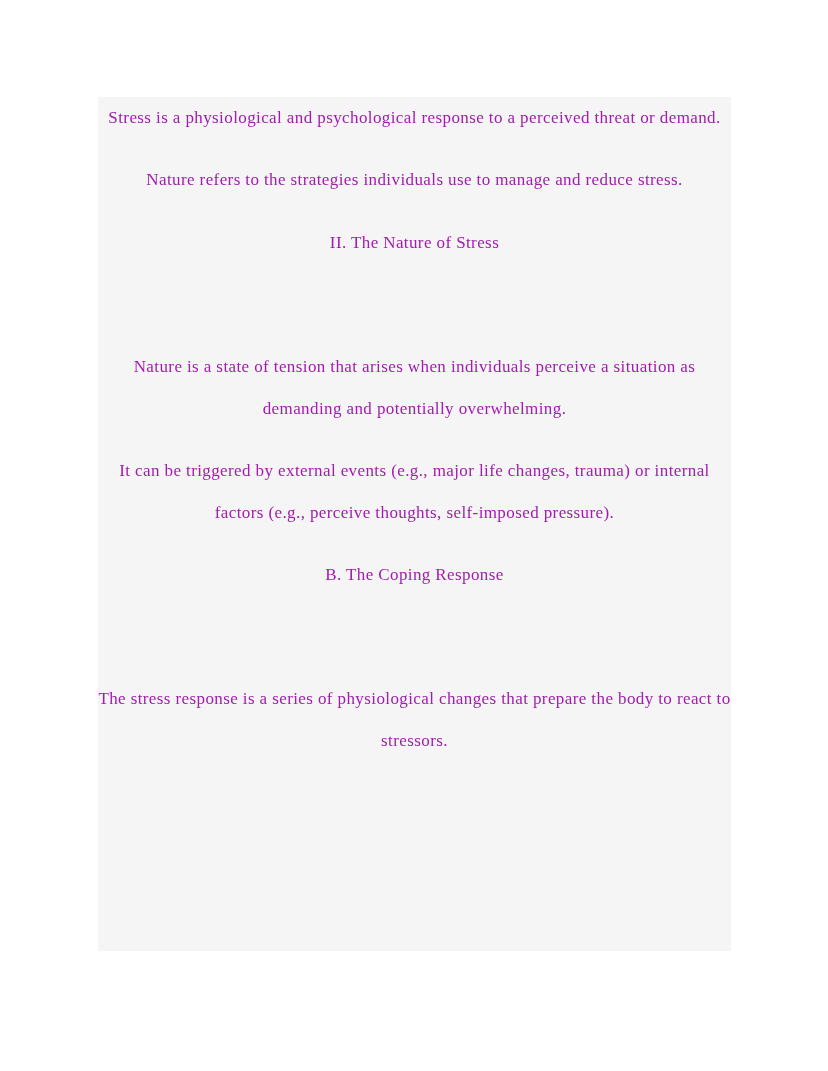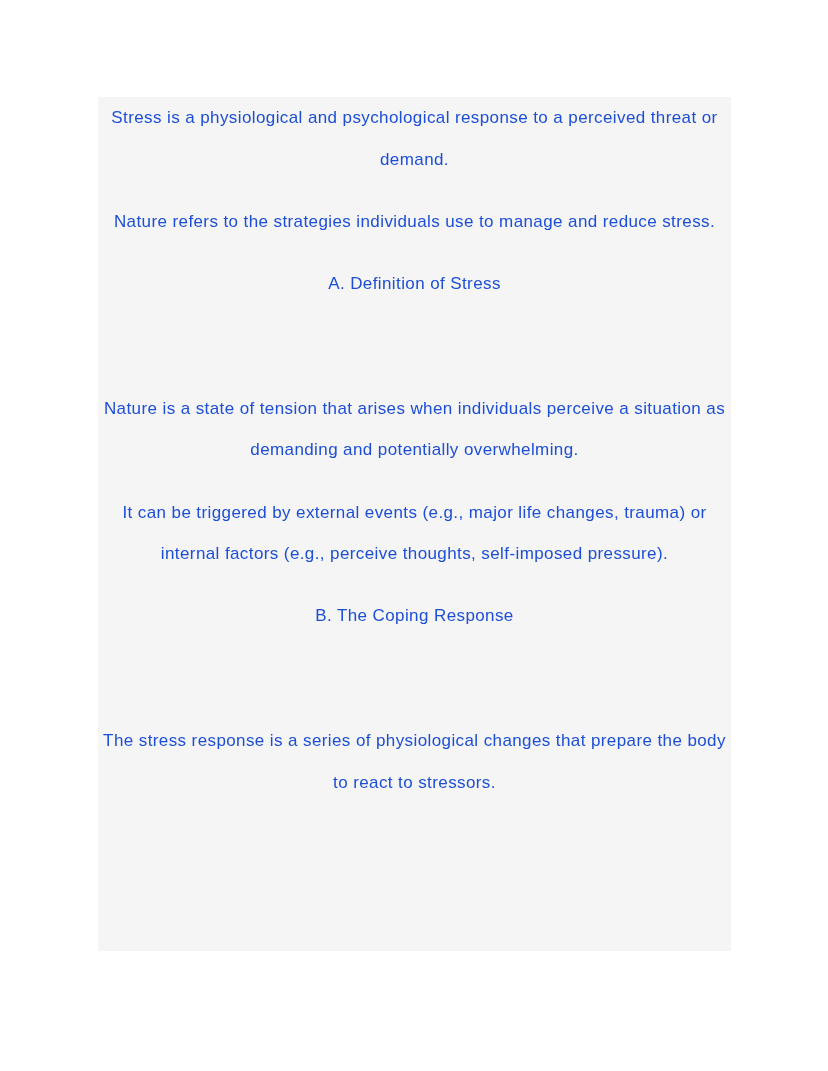--- a/index.html
+++ b/index.html
@@ -7,36 +7,36 @@
     .page-box {
       position: absolute;
       left: 98px; top: 97px;
       width: 633px; height: 854px;
       background: #f5f5f5;
       box-sizing: border-box;
       padding-top: 0;
     }
     .para {
       margin: 0 0 20.7px 0;
-      font-family: Liberation Sans, sans-serif;
+      font-family: Liberation Serif, serif;
       font-size: 17px;
       line-height: 41.6px;
       letter-spacing: 0.4px;
-      color: #1d4ed8;
+      color: #a21caf;
       text-align: center;
       padding: 0 0;
     }
     .para.empty { height: 41.6px; }
   </style>
 </head>
 <body>
 
 <div class="page-box">
   <p class="para">Stress is a physiological and psychological response to a perceived threat or demand.</p>
   <p class="para">Nature refers to the strategies individuals use to manage and reduce stress.</p>
-  <p class="para">A. Definition of Stress</p>
+  <p class="para">II. The Nature of Stress</p>
   <p class="para empty"></p>
   <p class="para">Nature is a state of tension that arises when individuals perceive a situation as demanding and potentially overwhelming.</p>
   <p class="para">It can be triggered by external events (e.g., major life changes, trauma) or internal factors (e.g., perceive thoughts, self-imposed pressure).</p>
   <p class="para">B. The Coping Response</p>
   <p class="para empty"></p>
   <p class="para">The stress response is a series of physiological changes that prepare the body to react to stressors.</p>
 </div>
 
 </body></html>

